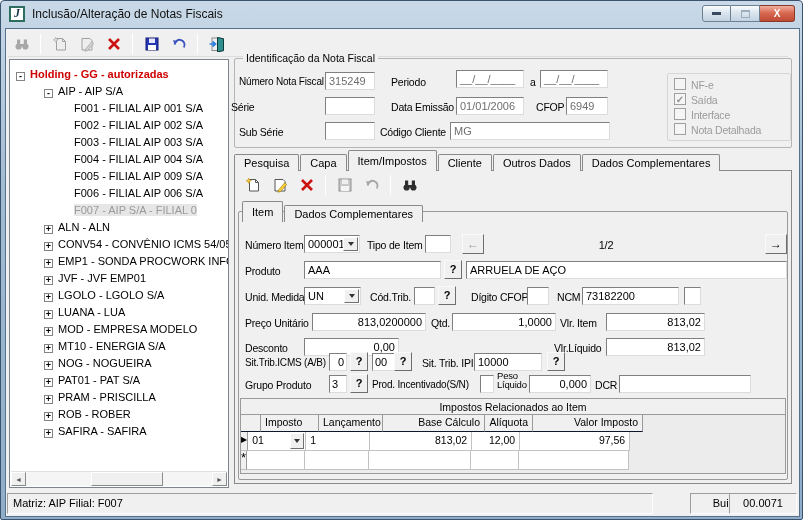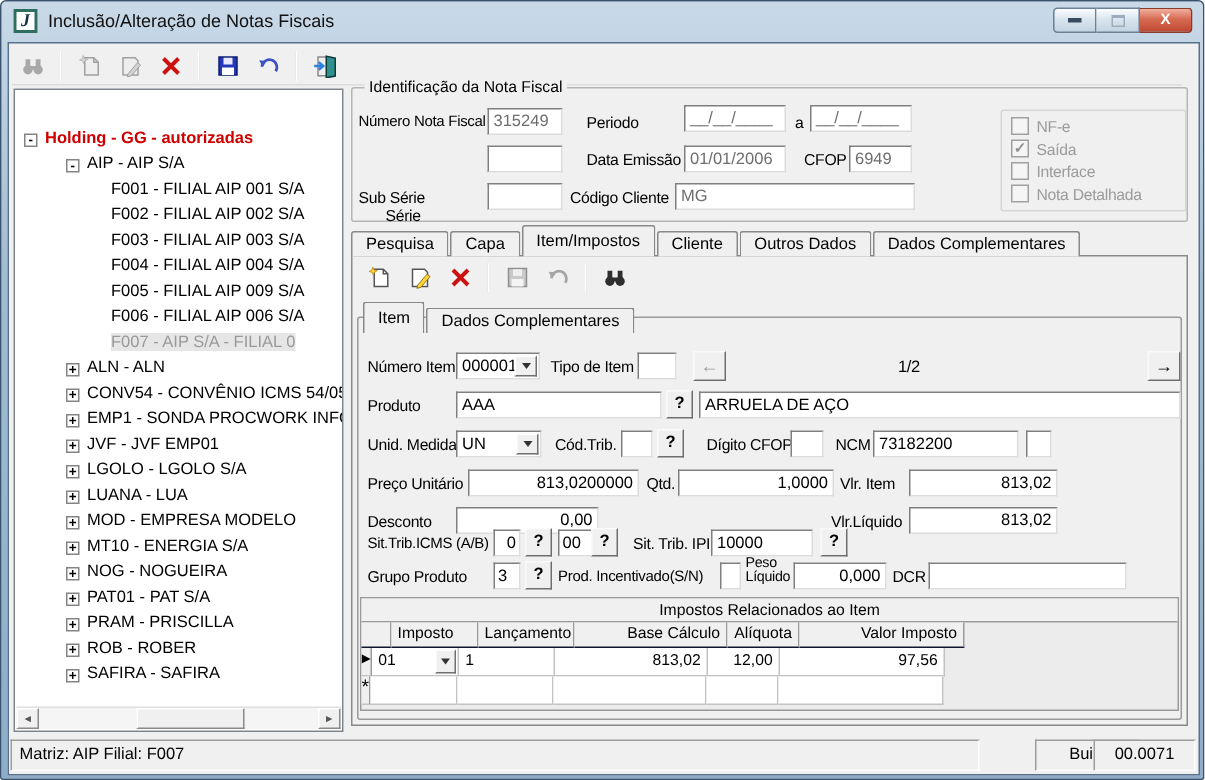--- a/index.html
+++ b/index.html
@@ -28,21 +28,21 @@
     background:#f0f0f0; border:1px solid #56718d; }
 
   
   .toolbar { position:absolute; display:flex; align-items:center; }
   .toolbar.main { left:7px; top:30px; width:780px; height:26px; border-bottom:1px solid #dcdcdc; }
   .tbtn { width:27px; height:24px; display:flex; align-items:center; justify-content:center; }
   .tsep { width:1px; height:20px; background:#b9b9b9; border-right:1px solid #fff; margin:0 5px; }
 
   
   .tree { position:absolute; left:8px; top:58px; width:220px; height:429px; background:#fff;
-    border:1px solid #7e848c; overflow:hidden; padding-top:24px; }
+    border:1px solid #7e848c; overflow:hidden; padding-top:6px; }
   .trow { height:17px; line-height:17px; font-size:11px; white-space:nowrap; cursor:default; }
   .lvl0 { padding-left:6px; } .lvl1 { padding-left:34px; } .lvl2 { padding-left:64px; }
   .toggle { display:inline-block; width:9px; height:9px; border:1px solid #848484; background:#fff;
     font:bold 9px/7px "Liberation Sans",sans-serif; text-align:center; margin-right:5px; vertical-align:-1px; }
   .toggle:empty { display:none; }
   .root-red .tlabel { color:#cf0000; font-weight:bold; }
   .selected .tlabel { background:#e6e6e6; color:#9a9a9a; }
   .hscroll { position:absolute; left:1px; right:1px; bottom:1px; height:15px; background:#f5f5f5;
     border-top:1px solid #e0e0e0; }
   .sarrow { position:absolute; top:0; width:15px; height:14px; background:#f0f0f0;
@@ -273,21 +273,21 @@
 
   <div class="group" style="left:233px; top:57px; width:558px; height:90px;">
     <span class="legend">Identificação da Nota Fiscal</span>
   </div>
   <div class="lbl" style="left:238px; top:75px; font-size:10px;">Número Nota Fiscal</div>
   <div class="fld gray" style="left:324px; top:71px; width:50px;">315249</div>
   <div class="lbl" style="left:390px; top:75px;">Periodo</div>
   <div class="fld gray" style="left:455px; top:69px; width:68px;">__/__/____</div>
   <div class="lbl" style="left:529px; top:75px;">a</div>
   <div class="fld gray" style="left:539px; top:69px; width:68px;">__/__/____</div>
-  <div class="lbl" style="left:256px; top:100px;margin-top:37px;">Série</div>
+  <div class="lbl" style="left:230px; top:100px;">Série</div>
   <div class="fld" style="left:324px; top:96px; width:50px;"></div>
   <div class="lbl" style="left:390px; top:100px;">Data Emissão</div>
   <div class="fld gray" style="left:455px; top:96px; width:68px;">01/01/2006</div>
   <div class="lbl" style="left:535px; top:100px;">CFOP</div>
   <div class="fld gray" style="left:565px; top:96px; width:42px;">6949</div>
   <div class="lbl" style="left:238px; top:125px;">Sub Série</div>
   <div class="fld" style="left:324px; top:121px; width:50px;"></div>
   <div class="lbl" style="left:330px; top:125px; width:115px; text-align:right;">Código Cliente</div>
   <div class="fld gray" style="left:449px; top:121px; width:160px;">MG</div>
 

